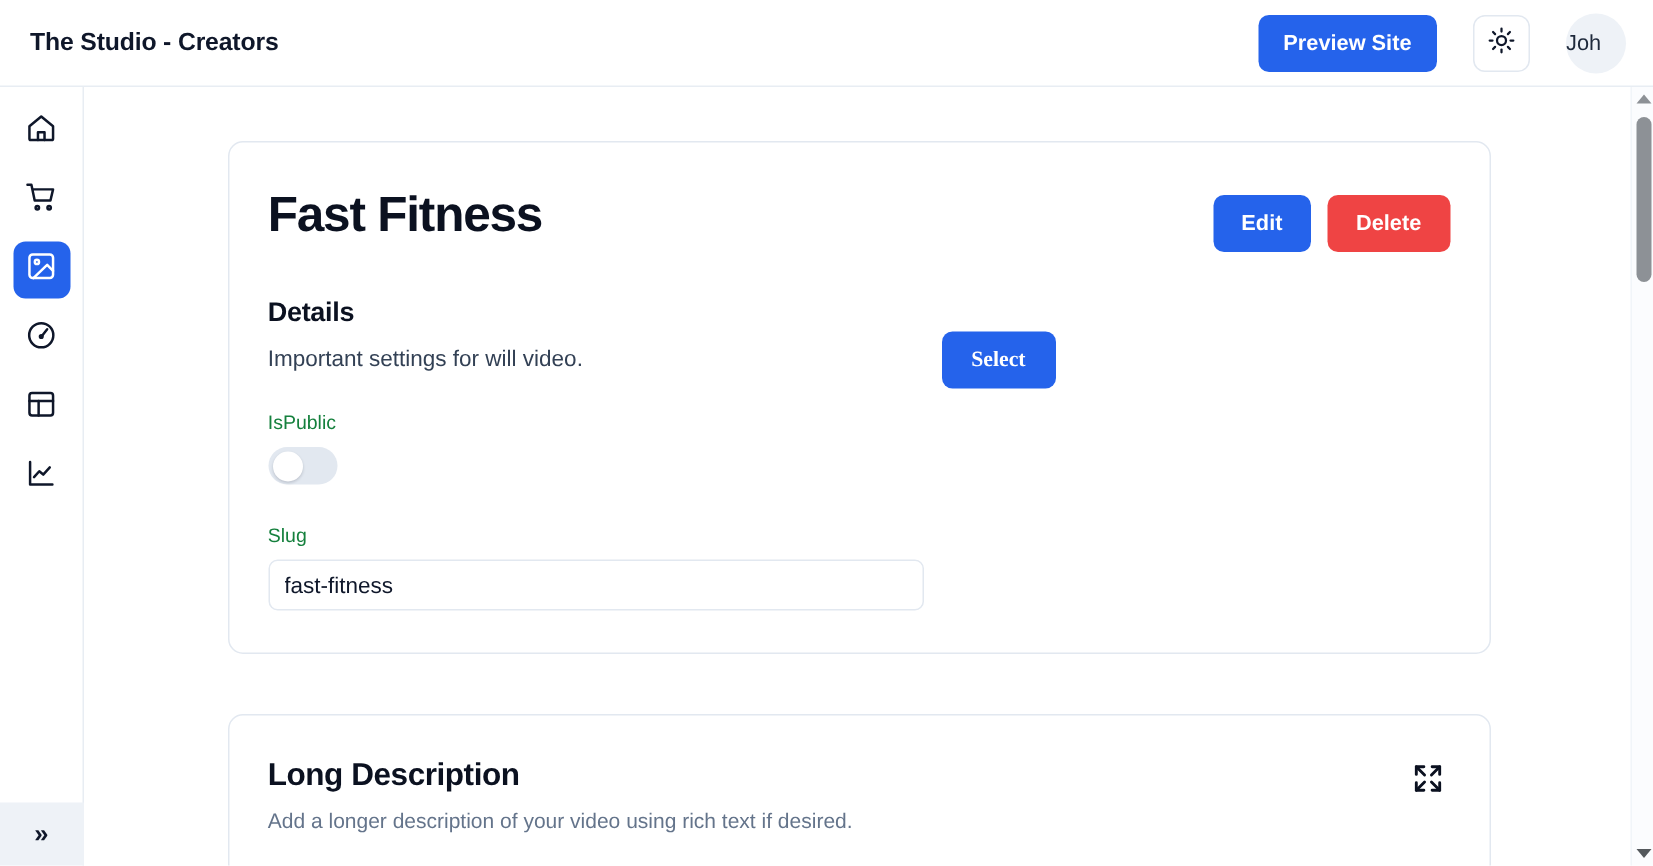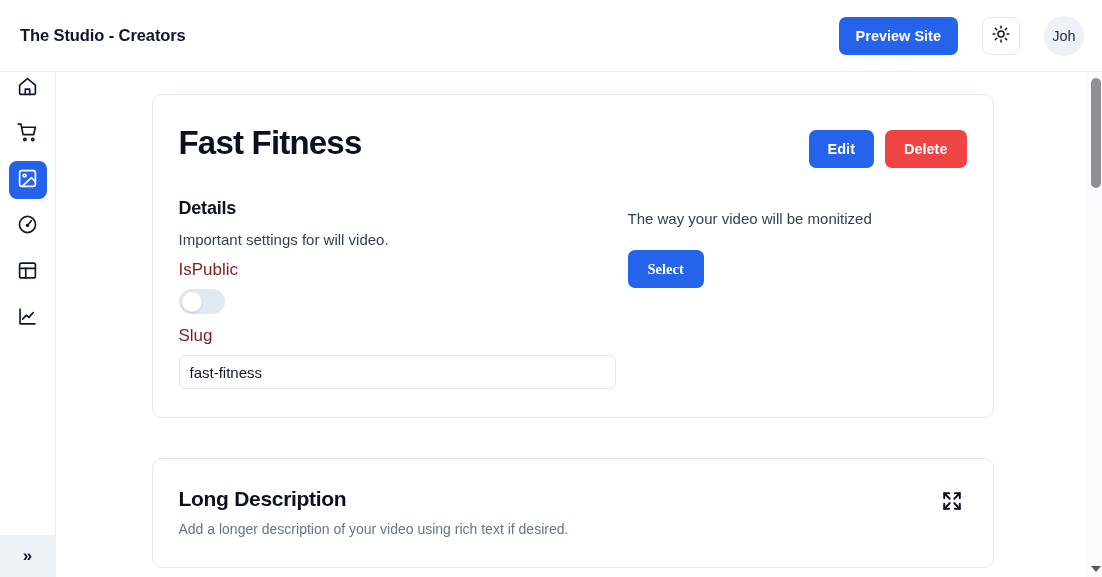--- a/index.html
+++ b/index.html
@@ -11,21 +11,21 @@
     font-family: "Liberation Sans", sans-serif;
     background: #ffffff;
     color: #0f172a;
   }
 
   
   .topbar {
     position: absolute;
     top: 0; left: 0;
     width: 1102px;
-    height: 72px;
+    height: 58px;
     background: #ffffff;
     border-bottom: 1px solid #e8edf3;
     display: flex;
     align-items: center;
     padding: 0 18px 0 20px;
     z-index: 20;
   }
   .app-title {
     font-size: 16.5px;
     font-weight: bold;
@@ -64,21 +64,20 @@
     cursor: pointer;
     padding: 0;
   }
   .avatar {
     width: 40px;
     height: 40px;
     border-radius: 50%;
     background: #eef2f7;
     display: flex;
     align-items: center;
-    justify-content: center;
     font-size: 14.5px;
     color: #1e293b;
     cursor: pointer;
     overflow: hidden;
   }
 
   
   .sidebar {
     position: absolute;
     top: 58px; left: 0;
@@ -190,23 +189,23 @@
     color: #0b1120;
     letter-spacing: -0.2px;
   }
   .section-sub {
     margin-top: 12px;
     font-size: 15px;
     color: #334155;
   }
 
   .field-label {
-    font-size: 17px;
-    color: #7f1d1d;
-    margin-top: 12px;
+    font-size: 13px;
+    color: #15803d;
+    margin-top: 26px;
   }
 
   .toggle {
     margin-top: 9px;
     width: 46px;
     height: 25px;
     border-radius: 13px;
     background: #e2e8f0;
     position: relative;
     cursor: pointer;
@@ -438,21 +437,20 @@
         <div class="field-label">IsPublic</div>
         <div class="toggle">
           <div class="knob"></div>
         </div>
 
         <div class="field-label">Slug</div>
         <input class="text-input" type="text" value="fast-fitness" style="">
       </div>
 
       <div class="col col-right">
-        <div class="section-sub">The way your video will be monitized</div>
         <button class="select-btn">Select</button>
       </div>
 
     </div>
   </div>
 
   <div class="card card-longdesc">
     <div class="ld-title">Long Description</div>
     <div class="ld-sub">Add a longer description of your video using rich text if desired.</div>
 

